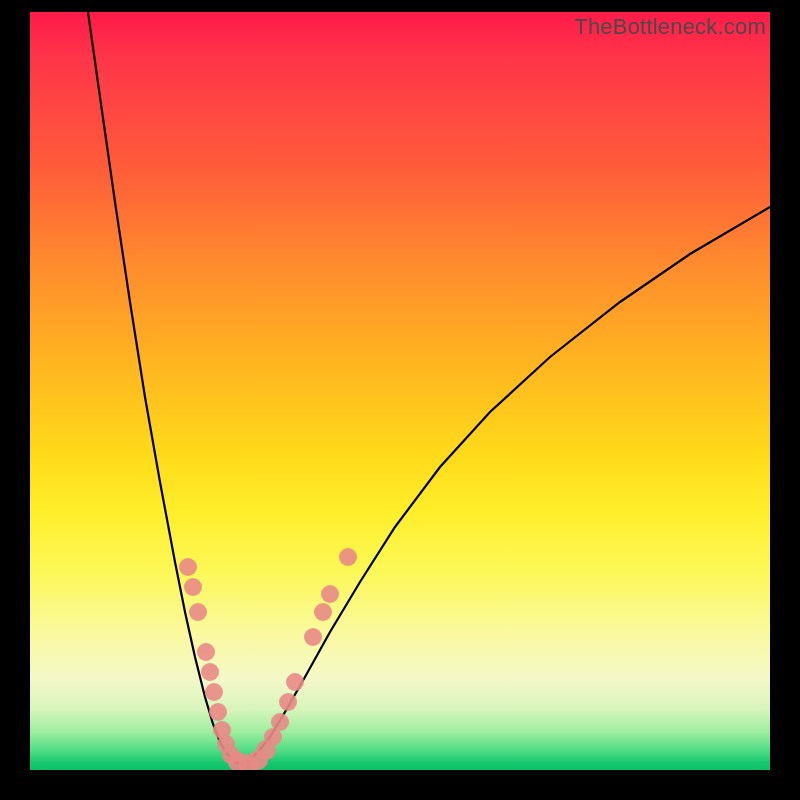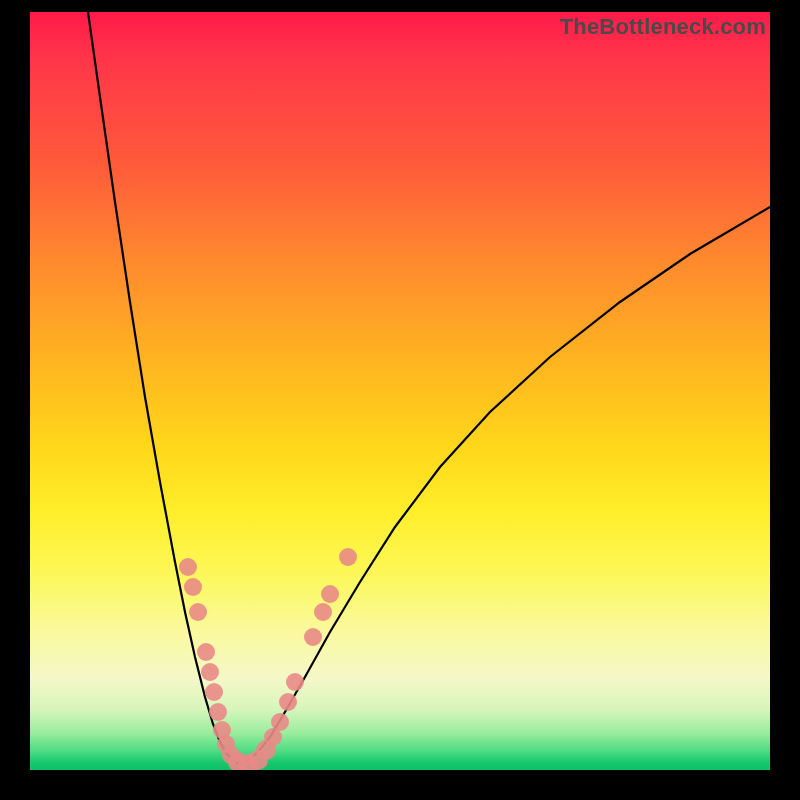--- a/index.html
+++ b/index.html
@@ -39,21 +39,21 @@
       #17c86f 99%,
       #0cbf66 100%
     );
   }
   .watermark {
     position: absolute;
     top: 14px;
     right: 34px;
     color: #4a4a4a;
     font-size: 22px;
-    font-weight: 700;
+    font-weight: 400;
     letter-spacing: 0.2px;
   }
   svg.curve {
     position: absolute;
     inset: 0;
   }
 </style>
 </head>
 <body>
 

